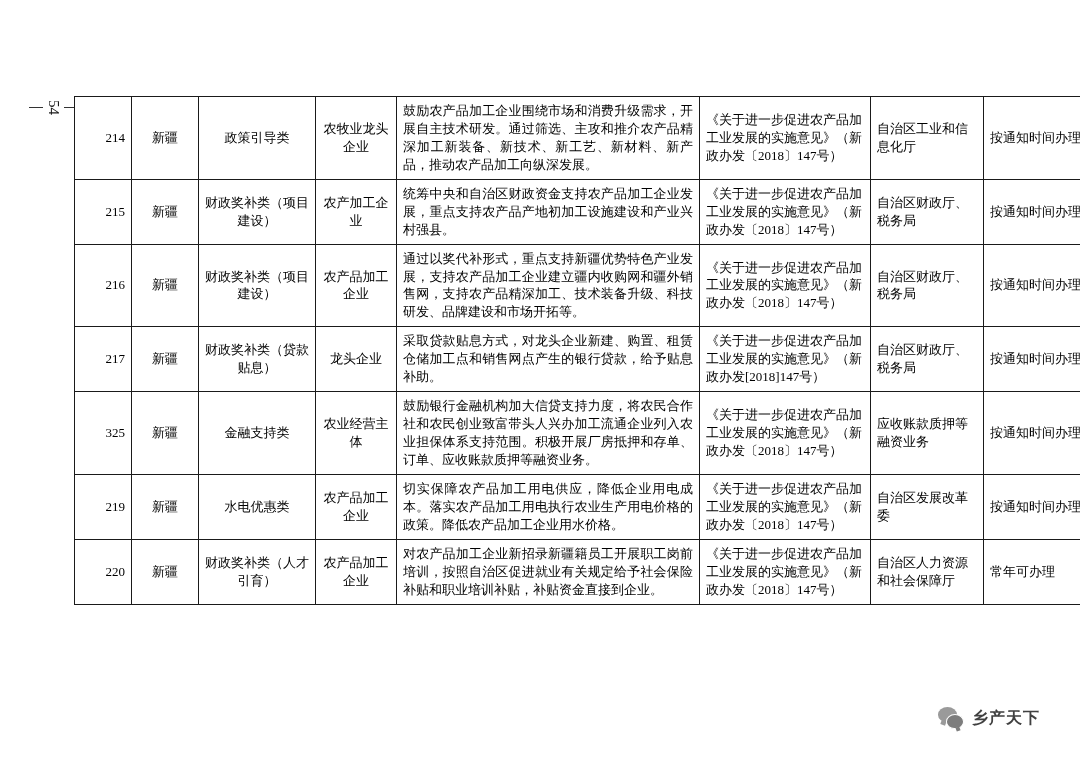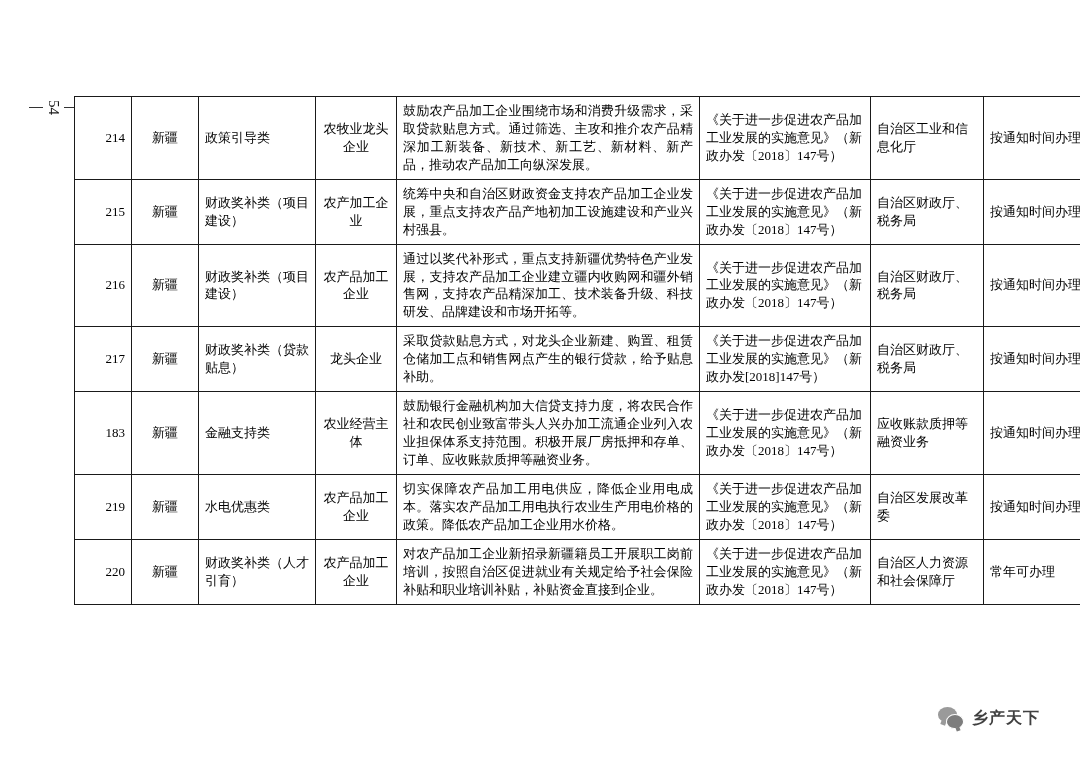--- a/index.html
+++ b/index.html
@@ -67,20 +67,21 @@
   td.col-no {
     width: 44px;
     text-align: right;
   }
   td.col-region {
     width: 54px;
     text-align: center;
   }
   td.col-type {
     width: 104px;
+    text-align: center;
   }
   td.col-object {
     width: 68px;
     text-align: center;
   }
   td.col-content {
     width: 290px;
     text-align: justify;
     text-align-last: left;
   }
@@ -170,21 +171,21 @@
     <span class="dash"></span>
   </div>
 
   <table class="policy-table">
     <tbody>
       <tr>
         <td class="col-no">214</td>
         <td class="col-region">新疆</td>
         <td class="col-type">政策引导类</td>
         <td class="col-object">农牧业龙头企业</td>
-        <td class="col-content">鼓励农产品加工企业围绕市场和消费升级需求，采取贷款贴息方式。通过筛选、主攻和推介农产品精深加工新装备、新技术、新工艺、新材料、新产品，推动农产品加工向纵深发展。</td>
+        <td class="col-content">鼓励农产品加工企业围绕市场和消费升级需求，开展自主技术研发。通过筛选、主攻和推介农产品精深加工新装备、新技术、新工艺、新材料、新产品，推动农产品加工向纵深发展。</td>
         <td class="col-basis">《关于进一步促进农产品加工业发展的实施意见》（新政办发〔2018〕147号）</td>
         <td class="col-dept">自治区工业和信息化厅</td>
         <td class="col-time">按通知时间办理</td>
       </tr>
       <tr>
         <td class="col-no">215</td>
         <td class="col-region">新疆</td>
         <td class="col-type">财政奖补类（项目建设）</td>
         <td class="col-object">农产加工企业</td>
         <td class="col-content">统筹中央和自治区财政资金支持农产品加工企业发展，重点支持农产品产地初加工设施建设和产业兴村强县。</td>
@@ -206,21 +207,21 @@
         <td class="col-no">217</td>
         <td class="col-region">新疆</td>
         <td class="col-type">财政奖补类（贷款贴息）</td>
         <td class="col-object">龙头企业</td>
         <td class="col-content">采取贷款贴息方式，对龙头企业新建、购置、租赁仓储加工点和销售网点产生的银行贷款，给予贴息补助。</td>
         <td class="col-basis">《关于进一步促进农产品加工业发展的实施意见》（新政办发[2018]147号）</td>
         <td class="col-dept">自治区财政厅、税务局</td>
         <td class="col-time">按通知时间办理</td>
       </tr>
       <tr>
-        <td class="col-no">183</td>
+        <td class="col-no">325</td>
         <td class="col-region">新疆</td>
         <td class="col-type">金融支持类</td>
         <td class="col-object">农业经营主体</td>
         <td class="col-content">鼓励银行金融机构加大信贷支持力度，将农民合作社和农民创业致富带头人兴办加工流通企业列入农业担保体系支持范围。积极开展厂房抵押和存单、订单、应收账款质押等融资业务。</td>
         <td class="col-basis">《关于进一步促进农产品加工业发展的实施意见》（新政办发〔2018〕147号）</td>
         <td class="col-dept">应收账款质押等融资业务</td>
         <td class="col-time">按通知时间办理</td>
       </tr>
       <tr>
         <td class="col-no">219</td>

